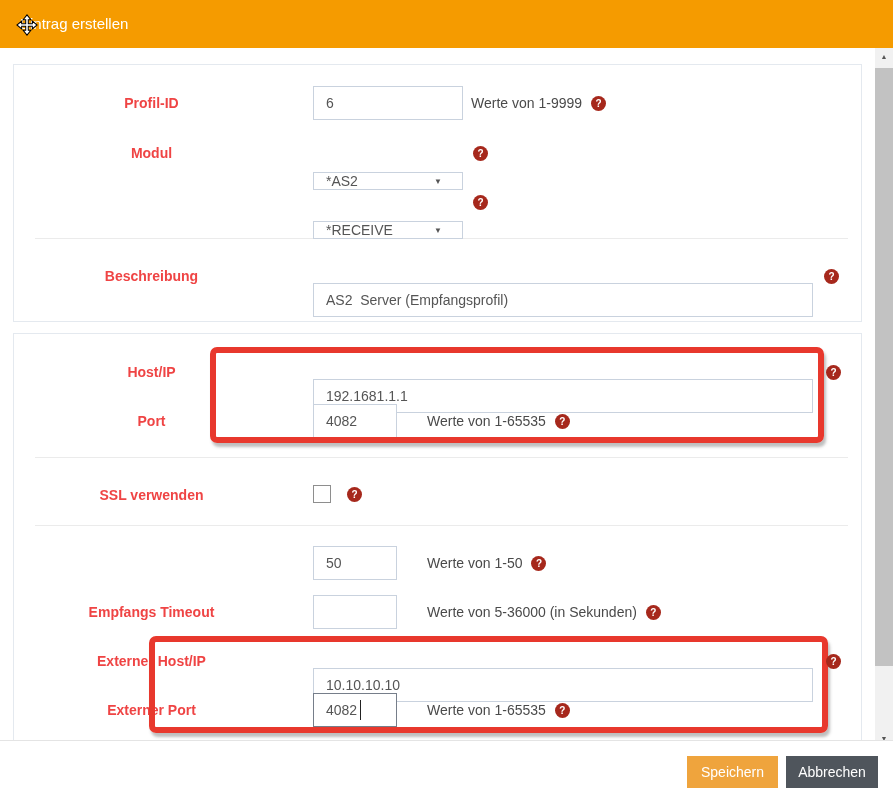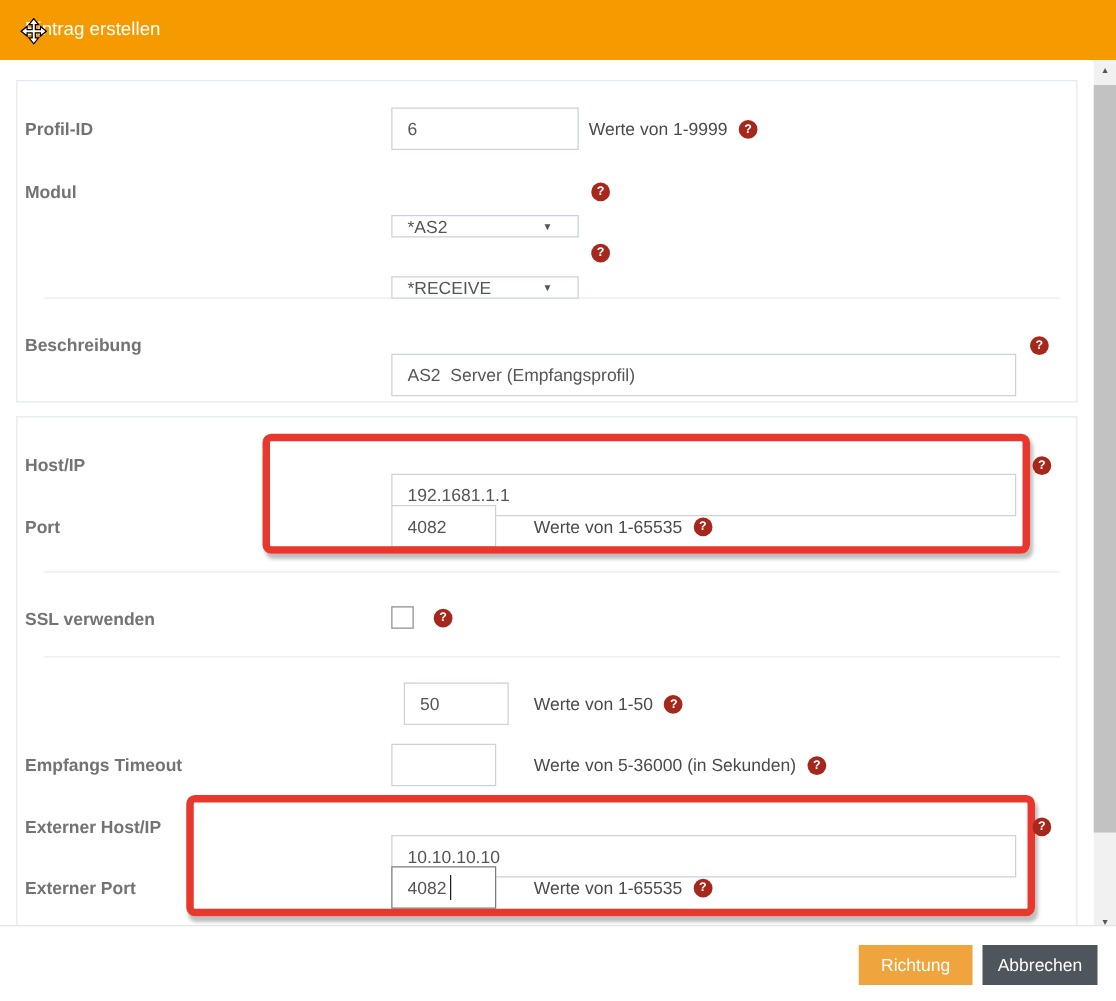--- a/index.html
+++ b/index.html
@@ -13,21 +13,21 @@
   .move-icon { position:absolute; left:16px; top:14px; width:22px; height:22px; z-index:5; }
 
   
   .panel { position:absolute; background:#fff; border:1px solid #E4E9EF; }
   .panel-1 { left:13px; top:64px; width:849px; height:258px; }
   .panel-2 { left:13px; top:333px; width:849px; height:408px; border-bottom:none; }
   .divider { position:absolute; left:35px; width:813px; height:1px; background:#EBEBEB; }
 
   
   .row-label { position:absolute; left:20px; width:263px; height:34px; line-height:34px;
-               text-align:left; font-size:14px; font-weight:bold; color:#737373; }
+               text-align:center; font-size:14px; font-weight:bold; color:#ef4444; }
   .text-input { position:absolute; height:34px; border:1px solid #C9D2DE; background:#fff;
                 padding:0 12px; font-size:14px; color:#555; font-family:"Liberation Sans", sans-serif; outline:none; }
   .w-short { width:84px; }
   .w-mid { width:150px; }
   .w-wide { width:500px;margin-top:24px; }
   .focused { border:1px solid #767E8A; }
   .fake-select { position:absolute; width:150px; height:18px; border:1px solid #C9D2DE; background:#fff;
                  display:flex; align-items:center; justify-content:space-between; padding:0 20px 0 12px;
                  font-size:14px; color:#555; cursor:pointer;margin-top:36px; }
   .select-caret { font-size:8px; color:#555; }
@@ -113,21 +113,21 @@
   <input class="text-input w-short" style="left: 313px; top: 404px;" type="text" value="4082">
   <div class="hint" style="left:427px; top:404px">
     <span>Werte von 1-65535</span>
     <span class="help-icon">?</span>
   </div>
 
   <div class="row-label" style="top:478px">SSL verwenden</div>
   <input class="checkbox" style="left: 313px; top: 485px;" type="checkbox">
   <div class="help-abs" style="left:347px; top:487px">?</div>
 
-  <input class="text-input w-short" style="left: 323px; top: 546px;" type="text" value="50">
+  <input class="text-input w-short" style="left: 313px; top: 546px;" type="text" value="50">
   <div class="hint" style="left:427px; top:546px">
     <span>Werte von 1-50</span>
     <span class="help-icon">?</span>
   </div>
 
   <div class="row-label" style="top:595px">Empfangs Timeout</div>
   <input class="text-input w-short" style="left: 313px; top: 595px;" type="text" value="">
   <div class="hint" style="left:427px; top:595px">
     <span>Werte von 5-36000 (in Sekunden)</span>
     <span class="help-icon">?</span>
@@ -148,17 +148,17 @@
   <div class="red-box red-box-1"></div>
   <div class="red-box red-box-2"></div>
 
   <div class="scrollbar">
     <div class="scroll-btn scroll-up">▲</div>
     <div class="scroll-thumb"></div>
     <div class="scroll-btn scroll-down">▼</div>
   </div>
 
   <div class="modal-footer">
-    <button class="btn btn-save">Richtung</button>
+    <button class="btn btn-save">Speichern</button>
     <button class="btn btn-cancel">Abbrechen</button>
   </div>
 
 </div>
 
 </body></html>

